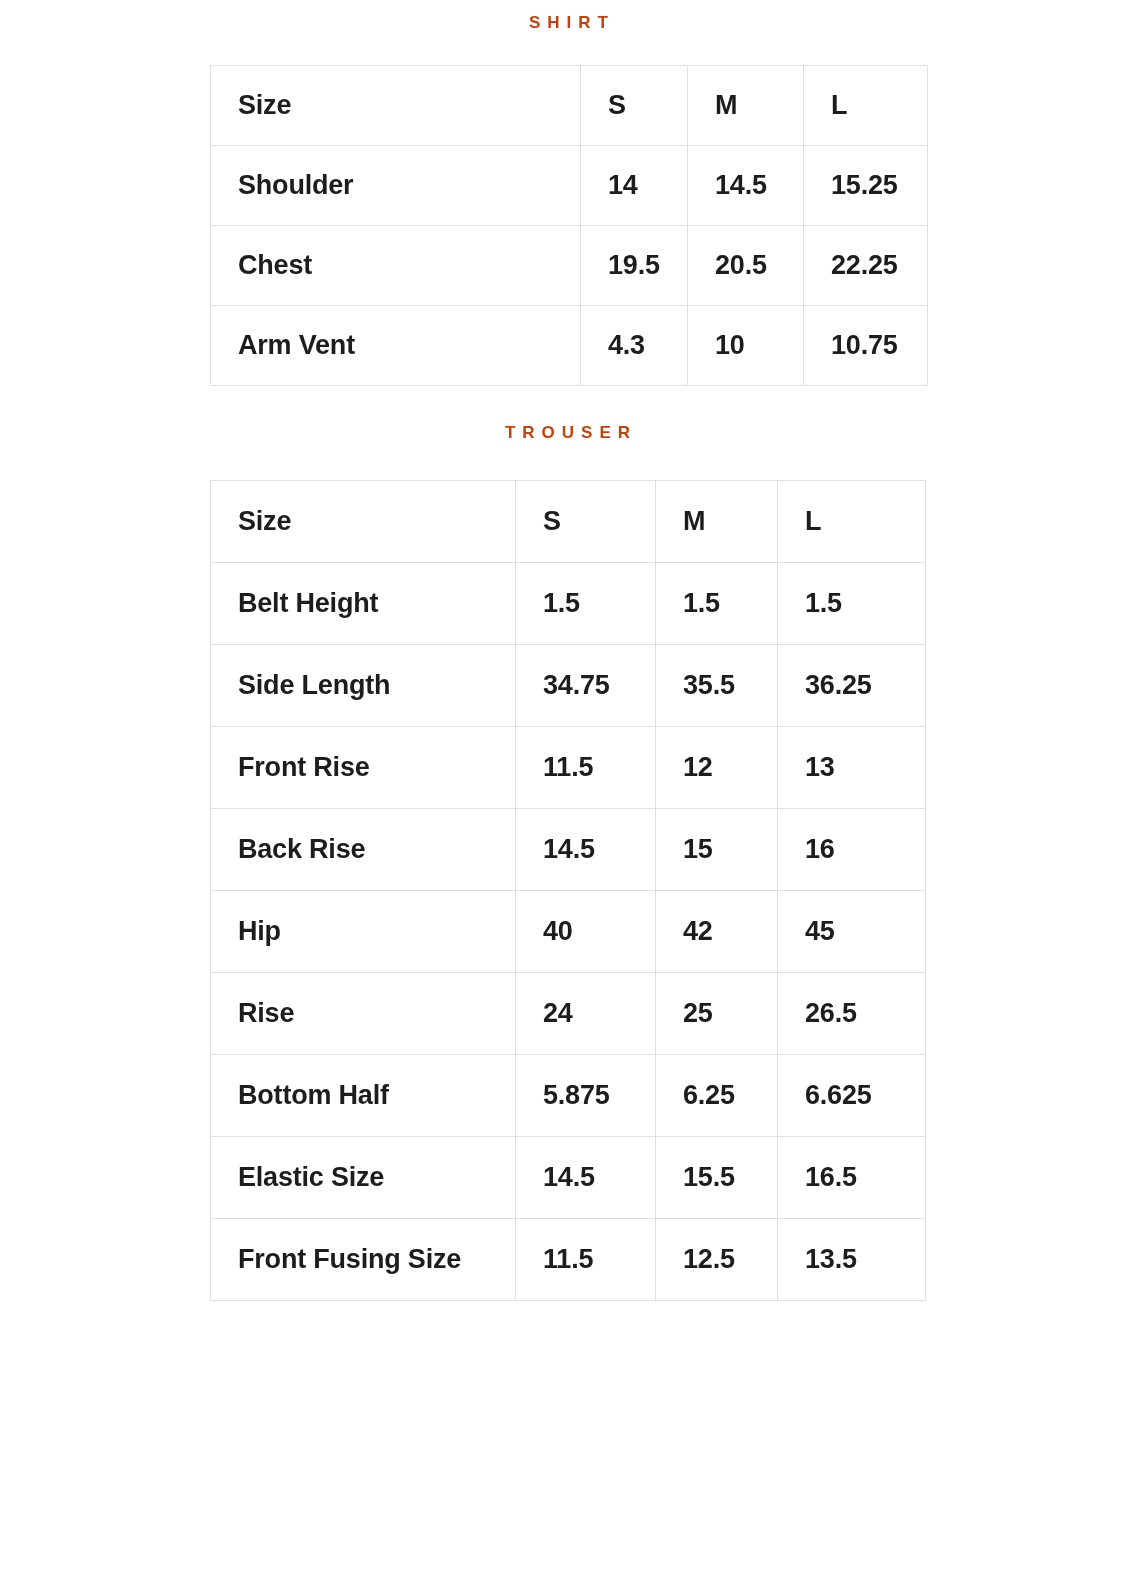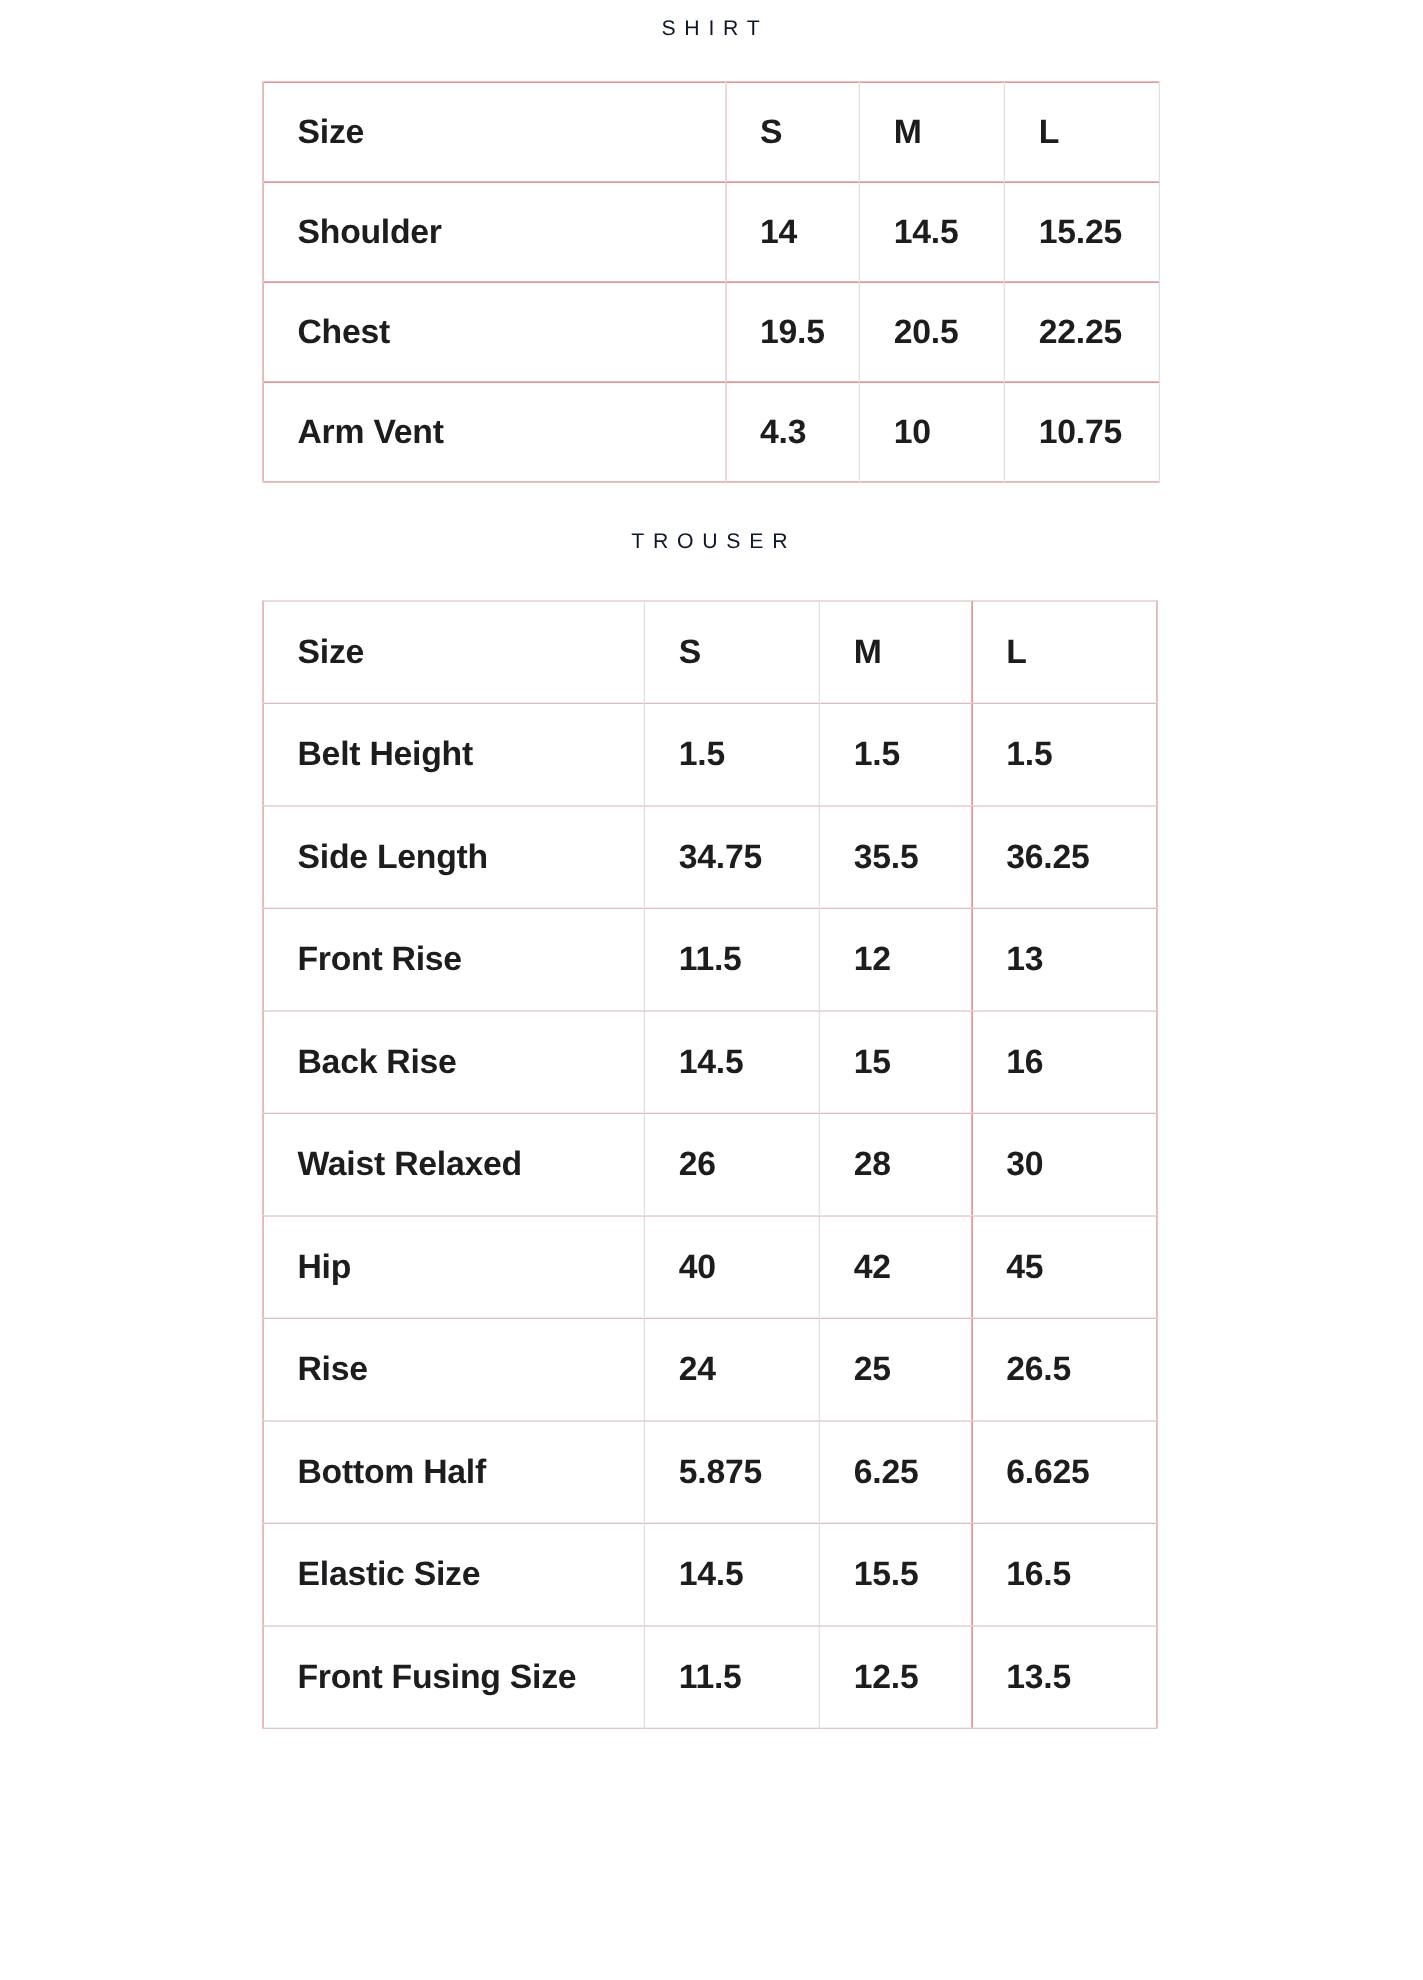--- a/index.html
+++ b/index.html
@@ -14,34 +14,34 @@
     font-family: "Liberation Sans", sans-serif;
   }
   .page {
     padding: 12px 0 22px 210px;
   }
   .chart-section { display: block; }
   .table-title {
     margin: 0;
     text-align: center;
     font-size: 17px;
-    font-weight: normal;
+    font-weight: bold;
     letter-spacing: 7px;
     text-indent: 7px; 
-    color: #0f172a;
+    color: #c2410c;
     line-height: 21px;
     height: 21px;
   }
   .section-0 .table-title { width: 717px; margin-bottom: 32px; }
   .section-1 .table-title { width: 715px; margin-top: 36px; margin-bottom: 37px; }
 
   table.size-table {
     border-collapse: collapse;
     table-layout: fixed;
-    background: #ef4444;
+    background: #14b8a6;
   }
   .table-0 { width: 717px; }
   .table-1 { width: 715px; }
 
   .size-table th, .size-table td {
     border: 1px solid #e0e0e0;
     background: #ffffff;
     font-size: 27px;
     font-weight: bold;
     letter-spacing: -0.2px;
@@ -134,26 +134,20 @@
               <td class="col-2">12</td>
               <td class="col-3">13</td>
             </tr>
             <tr>
               <td class="col-0">Back Rise</td>
               <td class="col-1">14.5</td>
               <td class="col-2">15</td>
               <td class="col-3">16</td>
             </tr>
             <tr>
-              <td class="col-0">Waist Relaxed</td>
-              <td class="col-1">26</td>
-              <td class="col-2">28</td>
-              <td class="col-3">30</td>
-            </tr>
-            <tr>
               <td class="col-0">Hip</td>
               <td class="col-1">40</td>
               <td class="col-2">42</td>
               <td class="col-3">45</td>
             </tr>
             <tr>
               <td class="col-0">Rise</td>
               <td class="col-1">24</td>
               <td class="col-2">25</td>
               <td class="col-3">26.5</td>

